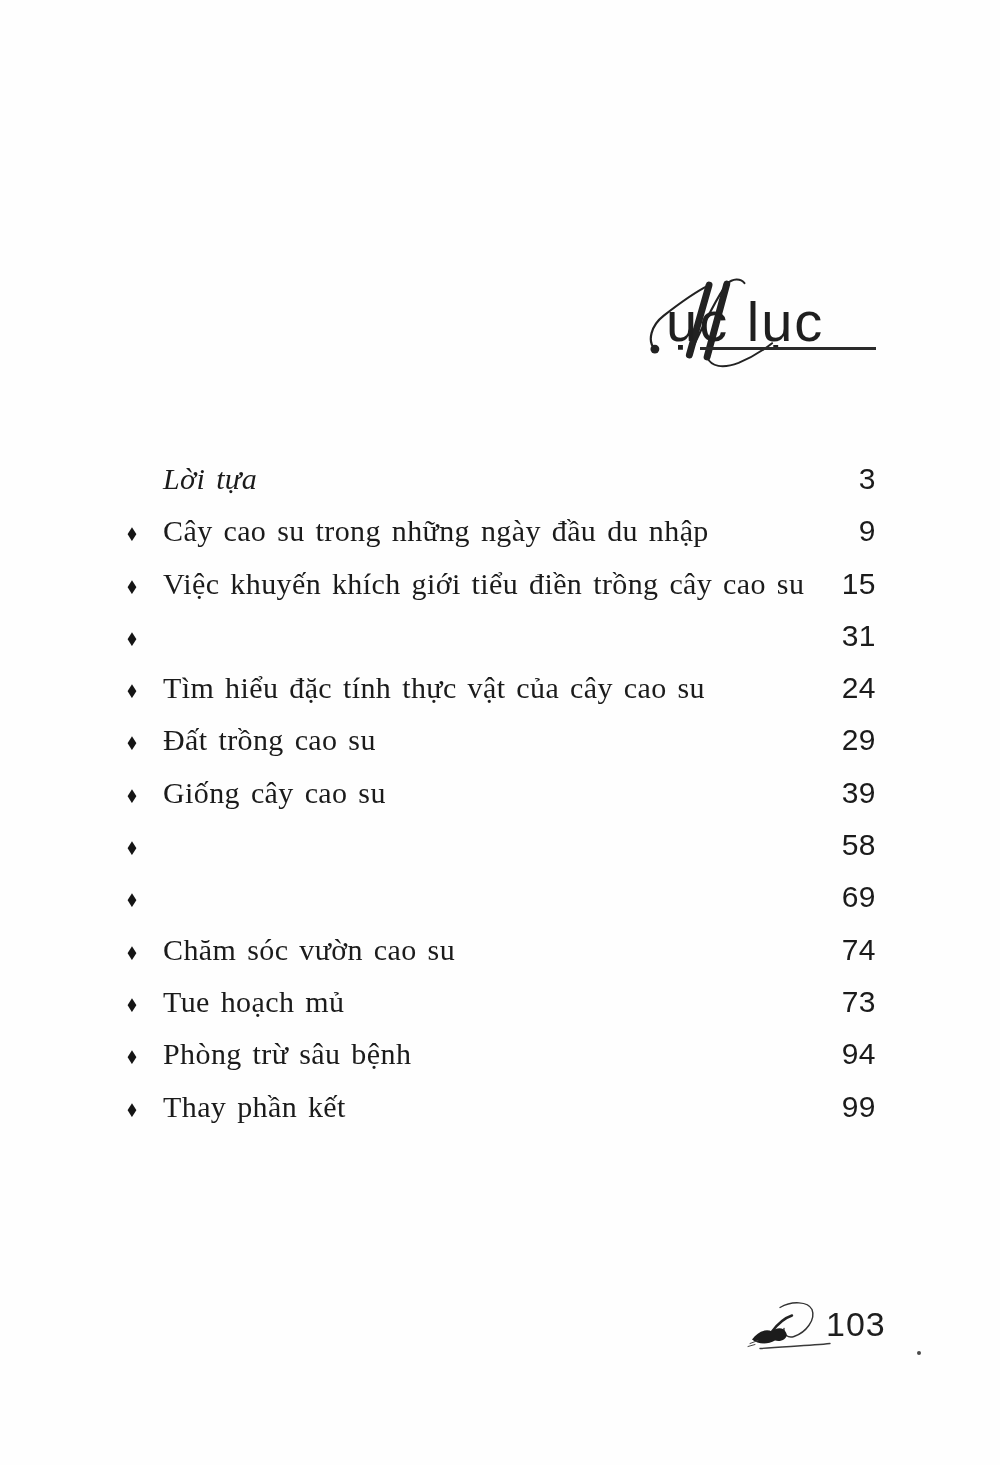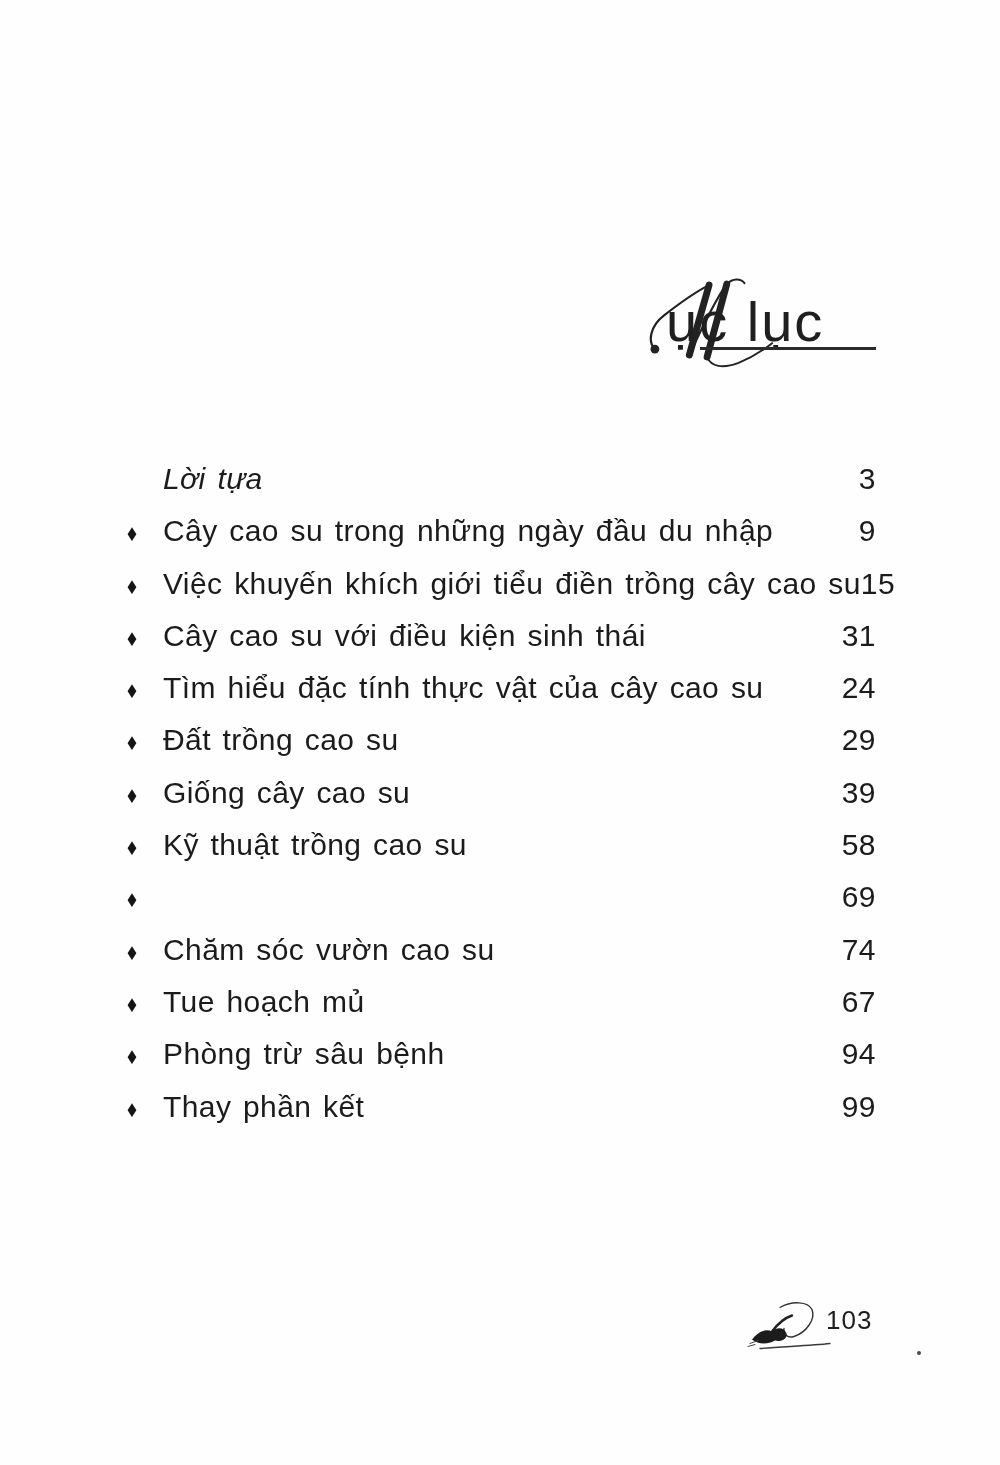--- a/index.html
+++ b/index.html
@@ -68,20 +68,21 @@
     font-size: 19px;
     color: #151515;
     transform: scaleX(0.82);
     transform-origin: left center;
   }
   .label {
     font-size: 30px;
     letter-spacing: 0.4px;
     word-spacing: 3px;
     color: #1b1b1b;
+    font-family: Liberation Serif, serif;
   }
   .preface-label {
     font-style: italic;
   }
   .pagenum {
     margin-left: auto;
     font-size: 30px;
     letter-spacing: 0.5px;
     text-align: right;
     color: #1b1b1b;
@@ -92,21 +93,21 @@
     position: absolute;
     left: 746px;
     top: 1298px;
     width: 88px;
     height: 55px;
   }
   .footer-pagenum {
     position: absolute;
     left: 826px;
     top: 1305px;
-    font-size: 26px;
+    font-size: 34px;
     letter-spacing: 1px;
     color: #1e1e1e;
   }
   .stray-mark {
     position: absolute;
     left: 917px;
     top: 1351px;
     width: 4px;
     height: 4px;
     border-radius: 50%;
@@ -143,56 +144,54 @@
           <span class="label">Cây cao su trong những ngày đầu du nhập</span>
           <span class="pagenum">9</span>
         </div>
         <div class="row">
           <span class="bullet">♦</span>
           <span class="label">Việc khuyến khích giới tiểu điền trồng cây cao su</span>
           <span class="pagenum">15</span>
         </div>
         <div class="row">
           <span class="bullet">♦</span>
-          <span class="label">Cây cao su với điều kiện sinh thái</span>
           <span class="pagenum">31</span>
         </div>
         <div class="row">
           <span class="bullet">♦</span>
           <span class="label">Tìm hiểu đặc tính thực vật của cây cao su</span>
           <span class="pagenum">24</span>
         </div>
         <div class="row">
           <span class="bullet">♦</span>
           <span class="label">Đất trồng cao su</span>
           <span class="pagenum">29</span>
         </div>
         <div class="row">
           <span class="bullet">♦</span>
           <span class="label">Giống cây cao su</span>
           <span class="pagenum">39</span>
         </div>
         <div class="row">
           <span class="bullet">♦</span>
-          <span class="label">Kỹ thuật trồng cao su</span>
           <span class="pagenum">58</span>
         </div>
         <div class="row">
           <span class="bullet">♦</span>
           <span class="pagenum">69</span>
         </div>
         <div class="row">
           <span class="bullet">♦</span>
           <span class="label">Chăm sóc vườn cao su</span>
           <span class="pagenum">74</span>
         </div>
         <div class="row">
           <span class="bullet">♦</span>
           <span class="label">Tue hoạch mủ</span>
-          <span class="pagenum">67</span>
+          <span class="pagenum">73</span>
         </div>
         <div class="row">
           <span class="bullet">♦</span>
           <span class="label">Phòng trừ sâu bệnh</span>
           <span class="pagenum">94</span>
         </div>
         <div class="row">
           <span class="bullet">♦</span>
           <span class="label">Thay phần kết</span>
           <span class="pagenum">99</span>

